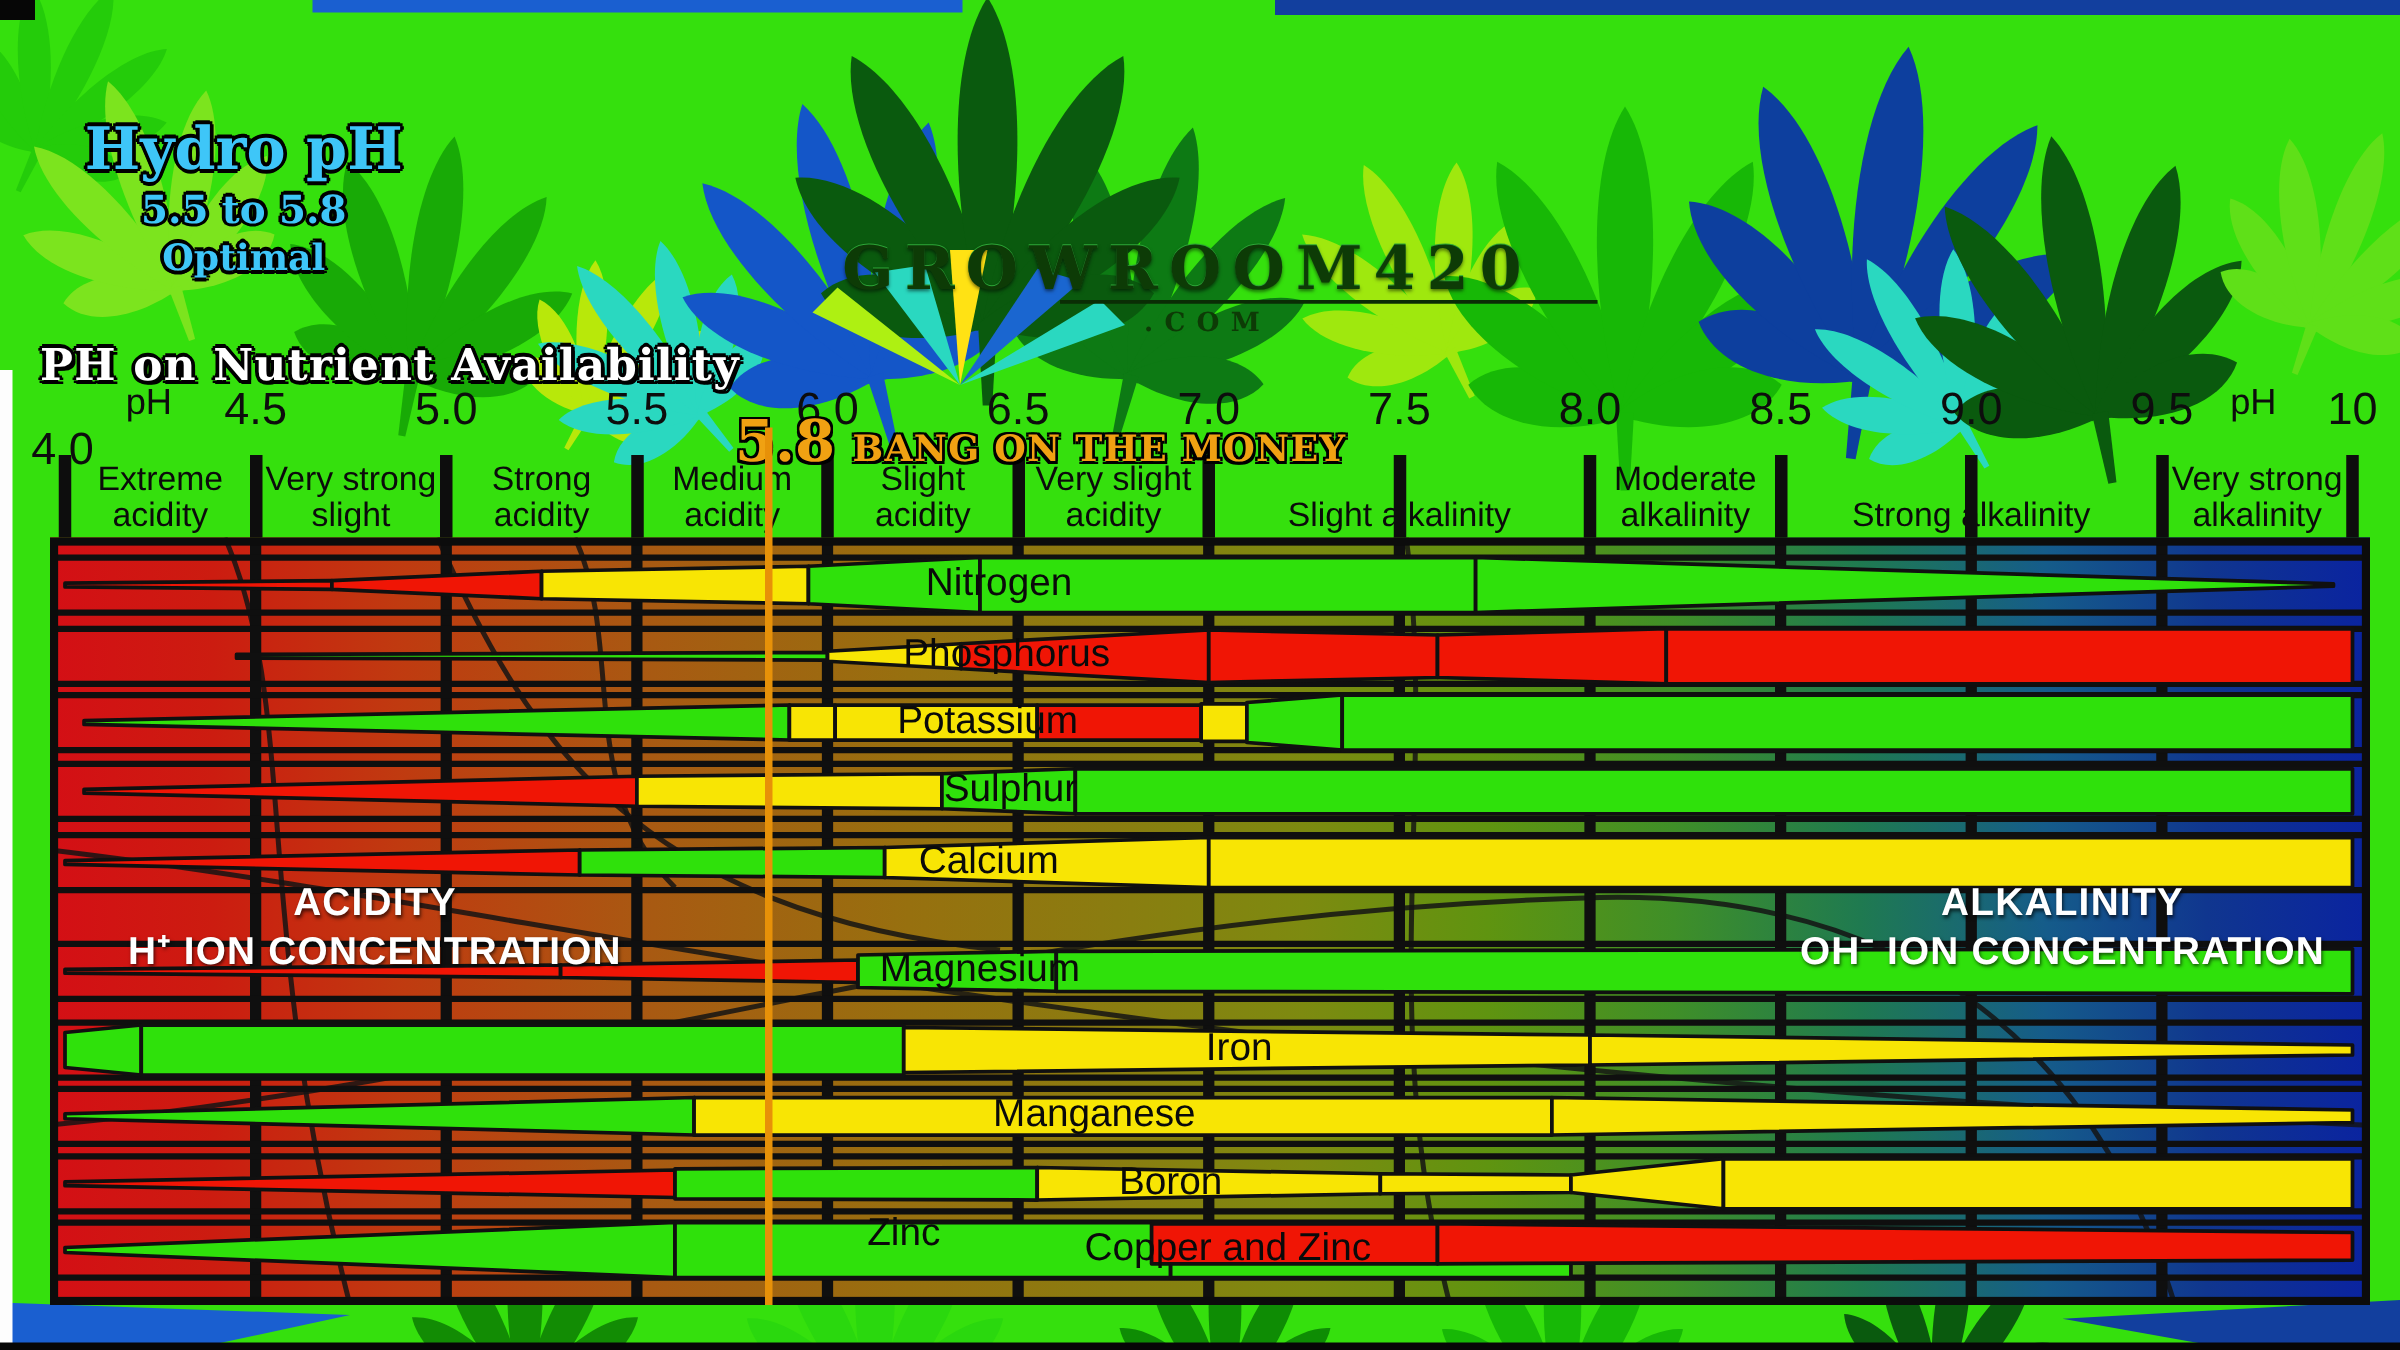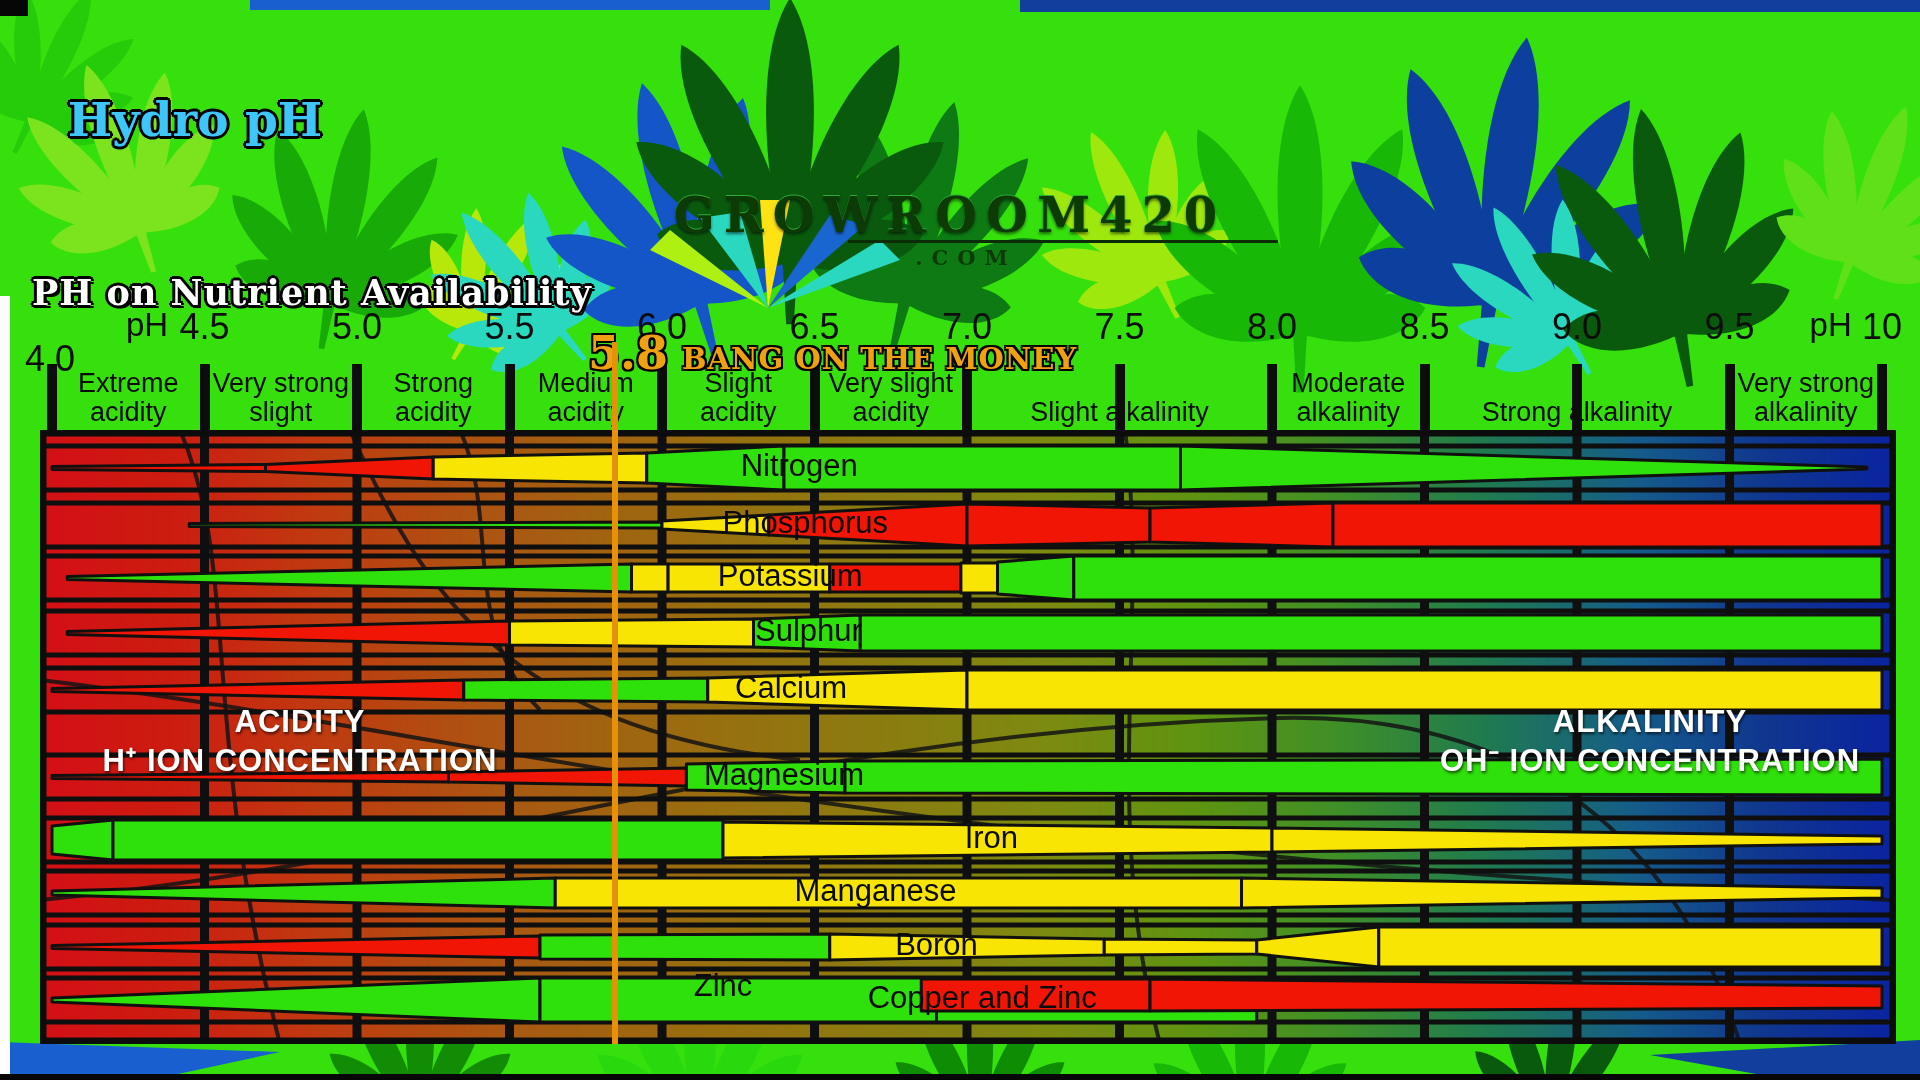--- a/index.html
+++ b/index.html
@@ -25,21 +25,21 @@
   .heading{left:32px;top:272px;z-index:6;font-family:"DejaVu Serif",serif;font-weight:bold;
            font-size:35px;color:#fff;letter-spacing:1px;
            text-shadow:-3px 0 #000,3px 0 #000,0 -3px #000,0 3px #000,-2px -2px #000,2px -2px #000,-2px 2px #000,3px 3px #000;}
   .marker{left:588px;top:326px;z-index:7;font-family:"DejaVu Serif",serif;font-weight:bold;color:#f0a112;white-space:nowrap;
           text-shadow:-2px 0 #000,2px 0 #000,0 -2px #000,0 2px #000,-2px -2px #000,2px -2px #000,-2px 2px #000,2px 2px #000;}
   .marker .val{font-size:46px;}
   .marker .txt{font-size:29px;margin-left:14px;letter-spacing:1px;}
   
   #axisLayer{position:absolute;inset:0;z-index:6;}
   .tick{position:absolute;top:306px;transform:translateX(-50%);font-size:36px;color:#0d0d0d;}
-  .tick.unit{font-size:33px;margin-left:28px;}
+  .tick.unit{font-size:29px;}
   #catLayer{position:absolute;inset:0;z-index:6;}
   .cat{position:absolute;top:352px;height:76px;display:flex;align-items:flex-end;justify-content:center;
        text-align:center;font-size:27px;line-height:1.1;color:#0b0b0b;padding:0 6px;box-sizing:border-box;}
   .cat>div{width:100%;}
   .vbar{position:absolute;top:364px;width:10px;height:66px;background:#0d0d0d;}
   
   .chart{left:40px;top:430px;width:1856px;height:614px;z-index:4;
          background:linear-gradient(90deg,#d40f15 0%,#cc1c10 7%,#c03a10 15%,#a85a12 26%,#97700f 37%,
                     #8a7d10 46%,#7d8a10 54%,#5f9410 62%,#3f8f28 70%,#1f7a50 78%,#155c8a 86%,#10368f 93%,#0a23a0 100%);}
   .chart svg{width:100%;height:100%;}
@@ -100,20 +100,22 @@
     <path d="M1920 1040 L1650 1055 L1790 1080 L1920 1080Z" fill="#123f9e"></path>
     <use href="#leaf" transform="translate(420,1122) scale(1.5)" fill="#128c04"></use>
     <use href="#leaf" transform="translate(700,1132) scale(1.7)" fill="#2ad80e"></use>
     <use href="#leaf" transform="translate(980,1126) scale(1.4)" fill="#0e8c04"></use>
     <use href="#leaf" transform="translate(1250,1136) scale(1.6)" fill="#17b806"></use>
     <use href="#leaf" transform="translate(1550,1126) rotate(8) scale(1.4)" fill="#0a5a0e"></use>
   </svg>
 
   <div class="abs hydro">
     <div class="t1">Hydro pH</div>
+    <div class="t2">5.5 to 5.8</div>
+    <div class="t3">Optimal</div>
   </div>
 
   <div class="abs brand">
     <div class="name">GROWROOM420</div>
     <div class="rule"></div>
     <div class="tld">.COM</div>
   </div>
 
   <div class="abs heading">PH on Nutrient Availability</div>
 

